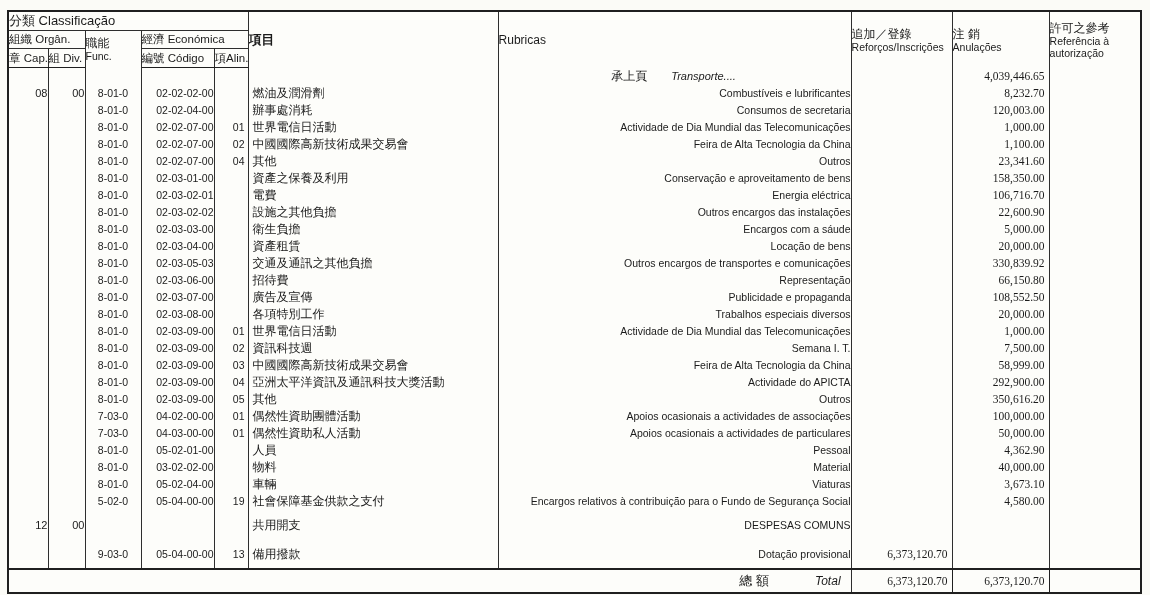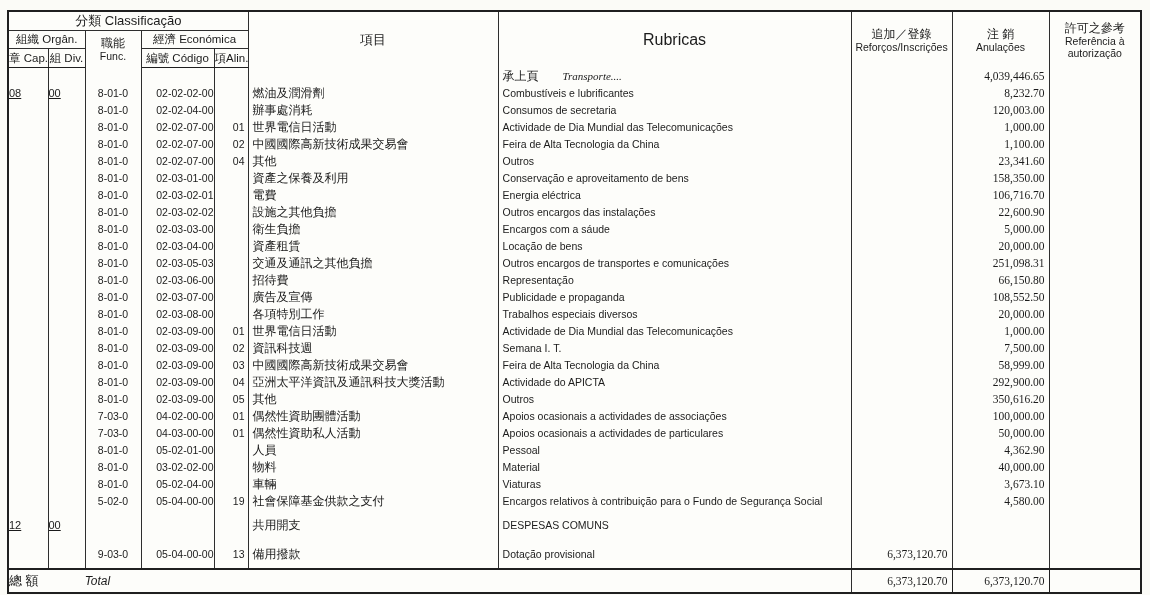--- a/index.html
+++ b/index.html
@@ -17,55 +17,55 @@
     width:1133px;
     border:2px solid #1f1f1f;
     background:#fdfdfa;
   }
   td,th{
     border-left:1px solid #2e2e2e;border-right:1px solid #2e2e2e;
     padding:0;margin:0;font-weight:normal;
     overflow:hidden;white-space:nowrap;
   }
   
-  thead th{text-align:center;vertical-align:middle;}
+  thead th{text-align:left;vertical-align:middle;}
   tr.h1 th{height:18px;font-size:13px;border-bottom:1px solid #2e2e2e;}
   tr.h1 th.span-v{border-bottom:none;}
   tr.h2 th{height:17px;font-size:11.5px;border-bottom:1px solid #2e2e2e;}
   tr.h2 th.no-bot{border-bottom:none;}
   tr.h3 th{height:18px;font-size:11.5px;}
   thead tr.h3 th, thead th[rowspan]{border-bottom:1.5px solid #1f1f1f;}
   .hdr-zh{font-size:12px;line-height:14px;}
   .hdr-pt{font-size:10.5px;line-height:12px;}
   .hdr-pt3{font-size:10.5px;line-height:12px;}
   
   tbody td{height:17px;font-size:11px;line-height:17px;vertical-align:middle;}
-  td.c-cap,td.c-div{ text-align:left;font-size:11px;text-decoration:underline;}
+  td.c-cap,td.c-div{ text-align:right;font-size:11px;}
   td.c-func{text-align:center;font-size:10.5px;}
   td.c-cod{text-align:right;font-size:10.5px;}
   td.c-alin{text-align:right;padding-right:3px;font-size:10.5px;}
   td.c-item{text-align:left;padding-left:4px;font-size:12px;}
-  td.c-rub{text-align:left;padding-left:4px;font-size:10.5px;}
+  td.c-rub{text-align:right;padding-left:4px;font-size:10.5px;}
   td.c-amt{
     text-align:right;padding-right:4px;
     font-family:"Liberation Serif","DejaVu Serif",serif;
     font-size:11.5px;
   }
   td.c-auth{}
   tr.row-comuns td{height:30px;margin-left:27px;}
   tr.row-dotacao td{height:28px;}
-  td.rub-right{display:table-cell;text-align:left;padding-right:6px;font-family:Liberation Serif, serif;}
+  td.rub-right{display:table-cell;text-align:center;padding-right:6px;}
   td.rub-right .gap{display:inline-block;width:24px;}
   .it{font-style:italic;}
   
   tfoot td{
     height:22px;font-size:12px;vertical-align:middle;
     border-top:2px solid #1f1f1f;border-bottom:2px solid #1f1f1f;
   }
-  td.total-label{padding-right:10px;font-size:13px;}
+  td.total-label{text-align:right;padding-right:10px;font-size:13px;}
   td.total-label .gap{display:inline-block;width:46px;}
   tfoot td.c-amt{border-left:1.5px solid #1f1f1f;border-right:1.5px solid #1f1f1f;}
 </style>
 </head>
 <body>
 
 <div class="sheet">
   <table class="budget">
     <colgroup>
       <col style="width:40px">
@@ -75,22 +75,22 @@
         <col style="width:34px">
         <col style="width:250px">
       <col style="width:353px">
         <col style="width:101px">
         <col style="width:97px">
       <col style="width:92px">
     </colgroup>
     <thead>
       <tr class="h1">
         <th colspan="5">分類  Classificação</th>
-        <th rowspan="3" class="span-v" style="font-size:13px;">項目</th>
-        <th rowspan="3" class="span-v" style="font-size:16px;">Rubricas</th>
+        <th rowspan="3" class="span-v" style="font-size:13px;font-weight:bold;">項目</th>
+        <th rowspan="3" class="span-v" style="font-size:12px;">Rubricas</th>
         <th rowspan="3" class="span-v">
           <div class="hdr-zh">追加／登錄</div>
           <div class="hdr-pt">Reforços/Inscrições</div>
         </th>
         <th rowspan="3" class="span-v">
           <div class="hdr-zh">注 銷</div>
           <div class="hdr-pt">Anulações</div>
         </th>
         <th rowspan="3" class="span-v">
           <div class="hdr-zh">許可之參考</div>
@@ -250,21 +250,21 @@
     </tr>
         <tr>
       <td class="c-cap"></td>
       <td class="c-div"></td>
       <td class="c-func">8-01-0</td>
       <td class="c-cod">02-03-05-03</td>
       <td class="c-alin"></td>
       <td class="c-item">交通及通訊之其他負擔</td>
       <td class="c-rub">Outros encargos de transportes e comunicações</td>
       <td class="c-amt"></td>
-      <td class="c-amt">251,098.31</td>
+      <td class="c-amt">330,839.92</td>
       <td class="c-auth"></td>
     </tr>
         <tr>
       <td class="c-cap"></td>
       <td class="c-div"></td>
       <td class="c-func">8-01-0</td>
       <td class="c-cod">02-03-06-00</td>
       <td class="c-alin"></td>
       <td class="c-item">招待費</td>
       <td class="c-rub">Representação</td>

